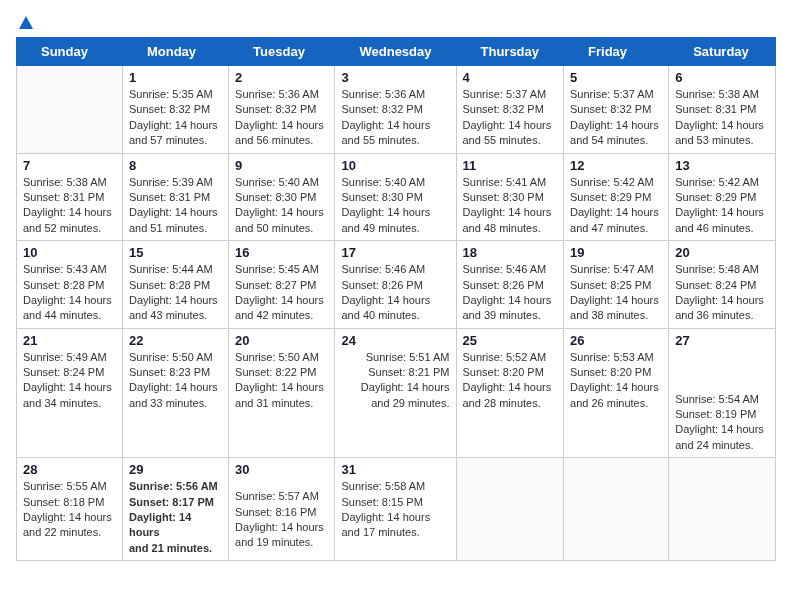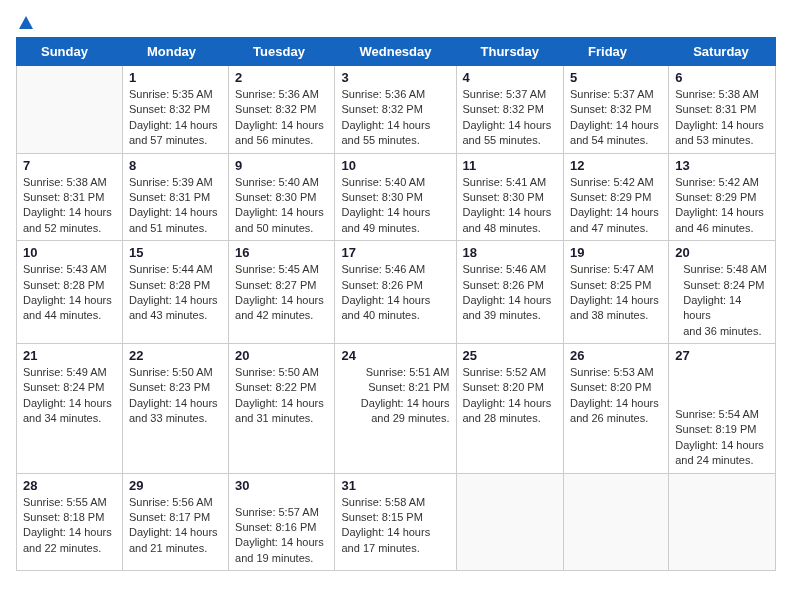--- a/index.html
+++ b/index.html
@@ -241,21 +241,21 @@
         </td>
         <td>
           <div class="day-num">19</div>
           <div class="day-info" style="white-space: pre-line;">Sunrise: 5:47 AM
 Sunset: 8:25 PM
 Daylight: 14 hours
 and 38 minutes.</div>
         </td>
         <td>
           <div class="day-num">20</div>
-          <div class="day-info" style="white-space: pre-line; margin-left: 8px;">Sunrise: 5:48 AM
+          <div class="day-info" style="white-space: pre-line;">Sunrise: 5:48 AM
 Sunset: 8:24 PM
 Daylight: 14 hours
 and 36 minutes.</div>
         </td>
       </tr>
       <tr>
         <td>
           <div class="day-num">21</div>
           <div class="day-info" style="white-space: pre-line;">Sunrise: 5:49 AM
 Sunset: 8:24 PM
@@ -308,21 +308,21 @@
       <tr>
         <td>
           <div class="day-num">28</div>
           <div class="day-info" style="white-space: pre-line;">Sunrise: 5:55 AM
 Sunset: 8:18 PM
 Daylight: 14 hours
 and 22 minutes.</div>
         </td>
         <td>
           <div class="day-num">29</div>
-          <div class="day-info" style="white-space: pre-line;">Sunrise: 5:56 AM
+          <div class="day-info" style="white-space: pre-line; font-weight: bold;">Sunrise: 5:56 AM
 Sunset: 8:17 PM
 Daylight: 14 hours
 and 21 minutes.</div>
         </td>
         <td>
           <div class="day-num">30</div>
           <div class="day-info" style="white-space: pre-line; margin-top: 12px;">Sunrise: 5:57 AM
 Sunset: 8:16 PM
 Daylight: 14 hours
 and 19 minutes.</div>

